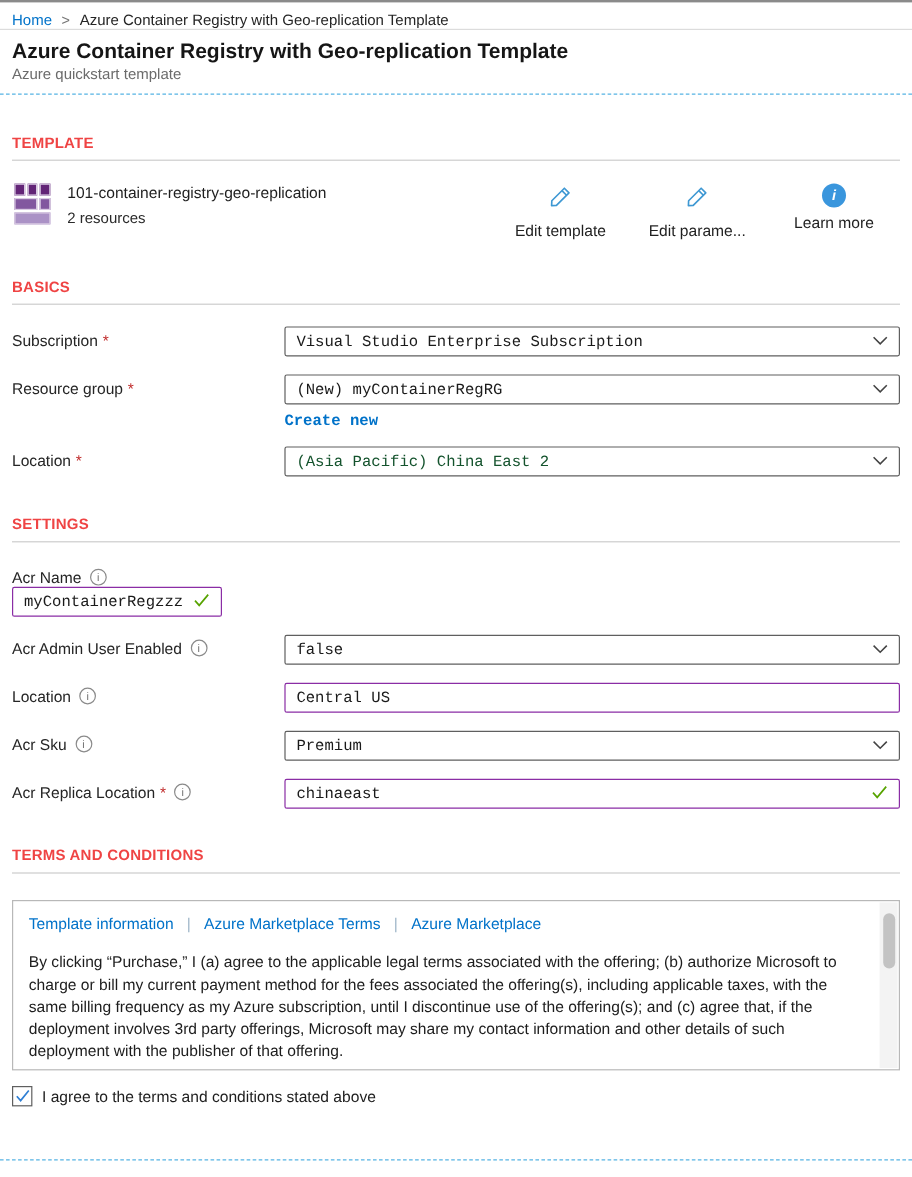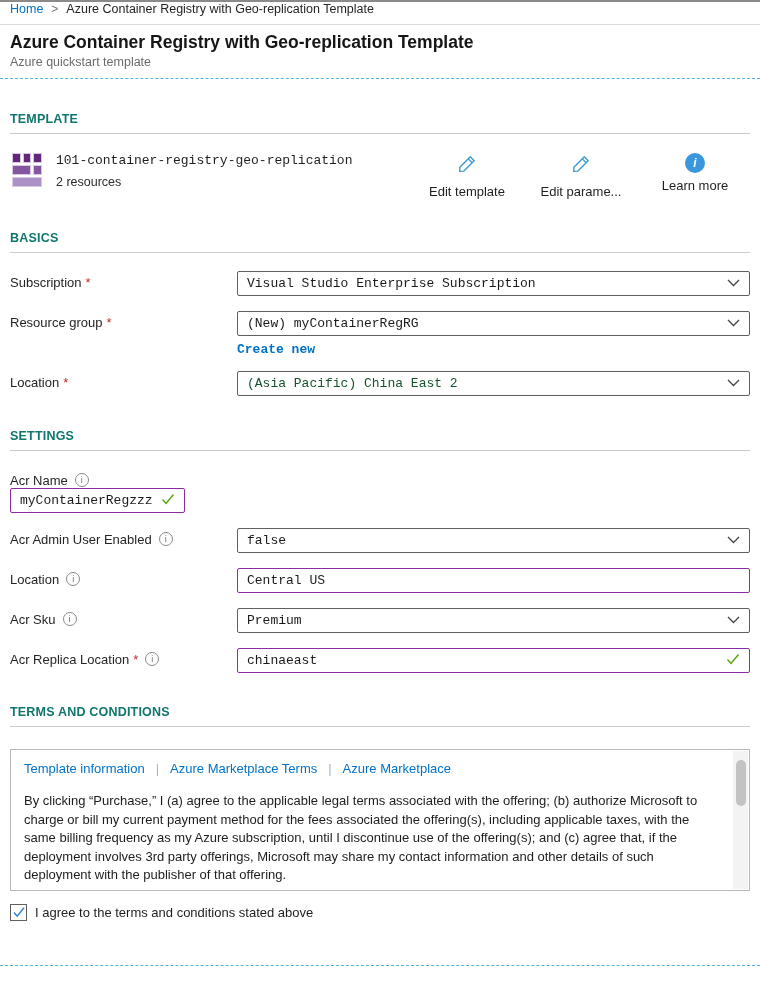--- a/index.html
+++ b/index.html
@@ -1,50 +1,50 @@
 <!DOCTYPE html>
 <html><head>
 <meta charset="utf-8">
 <style>
   * { margin:0; padding:0; box-sizing:border-box; }
   html,body { width:760px; height:981px; background:#fff; overflow:hidden;
     font-family:"Liberation Sans","DejaVu Sans",sans-serif; color:#1a1a1a; }
   body { border-top:2px solid #8a8a8a; }
 
   
-  .breadcrumb { height:23px; display:flex; align-items:flex-start; padding-left:10px;
+  .breadcrumb { height:23px; display:flex; align-items:flex-end; padding-left:10px;
     border-bottom:1px solid #dcdcdc; font-size:12.5px; }
   .crumb-home { color:#0072c9; cursor:pointer; }
   .crumb-sep { color:#777; margin:0 8px; font-size:12px; }
   .crumb-cur { color:#252525; }
 
   
   .page-header { padding:7px 10px 8px 10px; border-bottom:1px dashed #55b3e3; }
   .page-title { font-size:17.5px; font-weight:bold; color:#161616; line-height:21px; }
   .page-sub { font-size:12.5px; color:#6b6b6b; margin-top:2px; line-height:15px; }
 
   main { padding:0 10px; }
 
   .section-heading { font-size:12.5px; font-weight:bold; letter-spacing:.2px;
-    color:#0f766e; padding-bottom:7px; border-bottom:1px solid #cccccc; }
+    color:#ef4444; padding-bottom:7px; border-bottom:1px solid #cccccc; }
   .h-template { margin-top:33px; }
   .h-basics   { margin-top:32px; }
   .h-settings { margin-top:33px; }
   .h-terms    { margin-top:32px; }
 
   
   .template-row { margin-top:17px; display:flex; align-items:flex-start; }
   .tpl-icon { width:30px; height:34px; display:flex; flex-direction:column; gap:2px; margin:2px 14px 0 2px; }
   .tpl-r { display:flex; gap:2px; flex:1; }
   .tpl-c { border:1px solid #d8c9e2; }
   .tpl-d { background:#632577; flex:1; }
   .tpl-m { background:#82579f; }
   .tpl-l { background:#ab92c6; flex:1; }
   .tpl-meta { padding-top:1px; }
-  .tpl-name { font-size:13px; color:#1f1f1f; line-height:17px;font-family:Liberation Mono, monospace; }
+  .tpl-name { font-size:13px; color:#1f1f1f; line-height:17px; }
   .tpl-count { font-size:12.5px; color:#2a2a2a; margin-top:6px; }
   .tpl-actions { margin-left:auto; display:flex; gap:12px; padding-right:4px; }
   .action-btn { width:102px; display:flex; flex-direction:column; align-items:center;
     gap:5px; cursor:pointer; padding-top:2px; }
   .action-btn span.lbl { font-size:13px; color:#1f1f1f; white-space:nowrap; }
   .info-circle { width:20px; height:20px; border-radius:50%; background:#3a96dd;
     color:#fff; font-size:12px; font-weight:bold; display:flex; align-items:center;
     justify-content:center; font-style:italic; }
 
   

